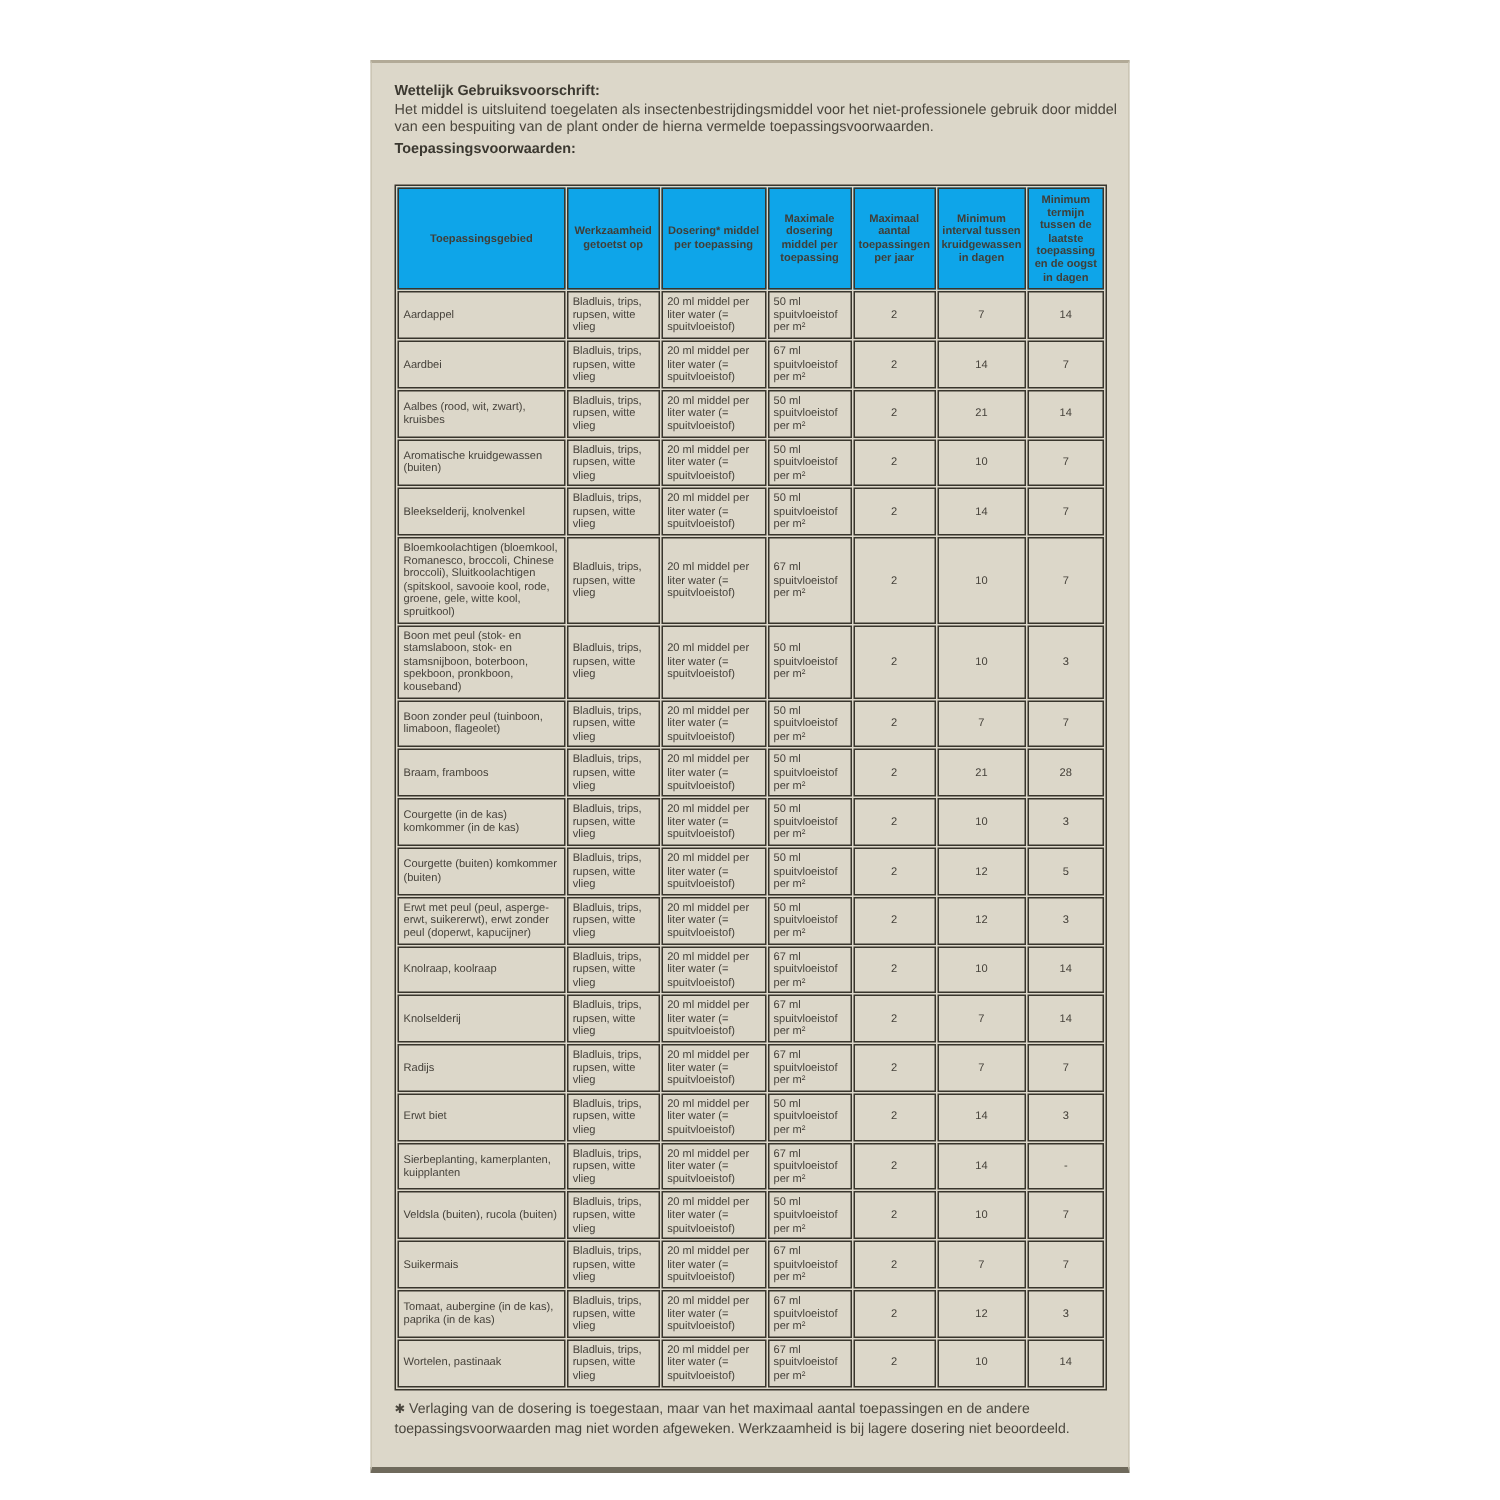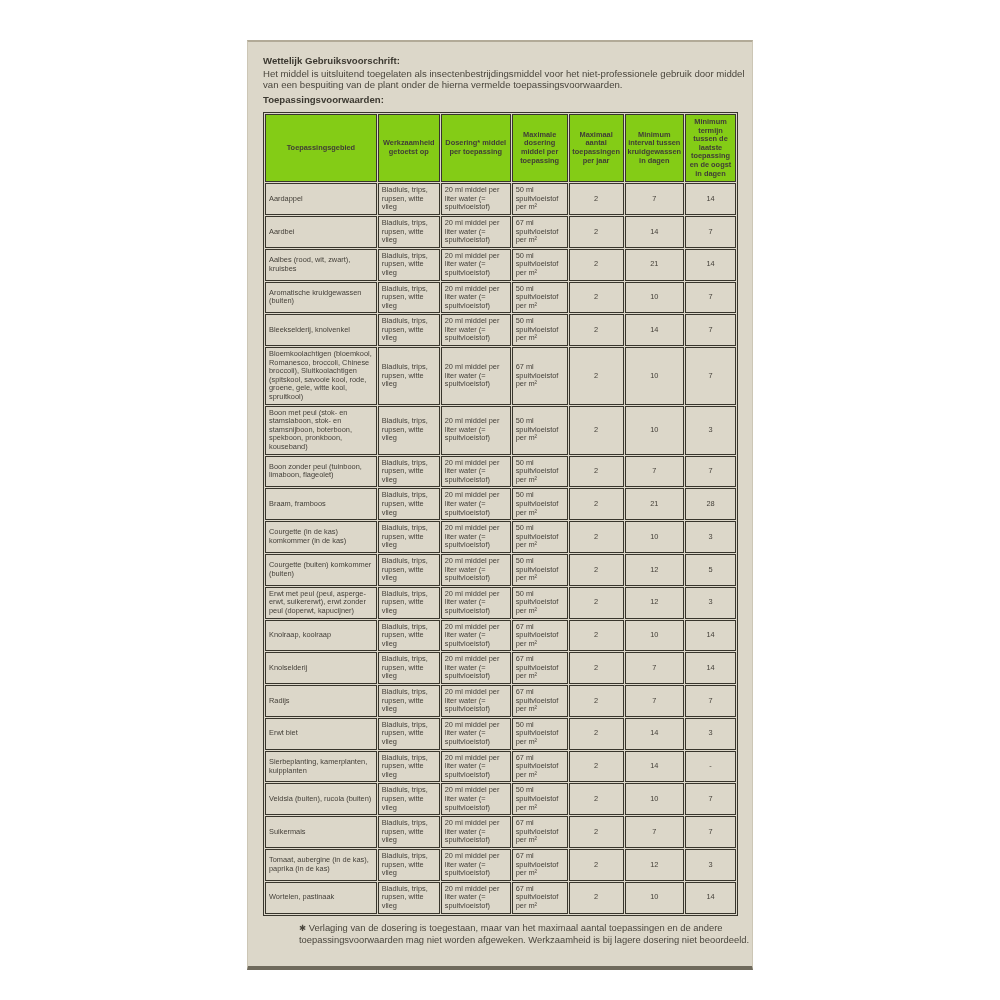--- a/index.html
+++ b/index.html
@@ -31,52 +31,52 @@
     box-sizing:border-box;
     padding:13px 14px 12px 15px;
   }
   .legal-title, .conditions-title{
     font-size:9.6px;line-height:11.5px;font-weight:bold;color:#3b3830;margin:0;
   }
   .legal-text{
     font-size:9.6px;line-height:11.5px;color:#4a463d;margin:1px 0 3px 0;
     width:484px;
   }
-  .conditions-title{margin-bottom:7px;}
+  .conditions-title{margin-bottom:18px;}
   table.usage{
     border-collapse:separate;border-spacing:1.5px;
     table-layout:fixed;
     border:1px solid #38352c;
     background:#dcd7c9;
   }
   col.c1{width:112px;} col.c2{width:62px;} col.c3{width:70px;}
   col.c4{width:56px;}  col.c5{width:55px;} col.c6{width:56px;}
   col.c7{width:51px;}
   th,td{
     border:1px solid #38352c;
     font-size:7.4px;line-height:8.6px;
     color:#45413a;
     padding:2px 3px;
     vertical-align:middle;
     box-sizing:border-box;
     overflow:hidden;
     word-wrap:break-word;
   }
   th{
-    background:#84cc16;
+    background:#0ea5e9;
     font-weight:bold;
     text-align:center;
     color:#413e37;
     padding:3px 2px;
   }
   td{background:#dcd7c9;text-align:left;}
   td.num{text-align:center;}
   .footnote{
     margin-top:6px;width:486px;
-    font-size:9.4px;line-height:11.2px;color:#4a463d;margin-left:36px;
+    font-size:9.4px;line-height:11.2px;color:#4a463d;
   }
   .footnote .marker{
     font-family:"DejaVu Sans", sans-serif;
     font-size:8.5px;
   }
 </style>
 </head>
 <body>
 
 <div class="flap flap-left"></div>

